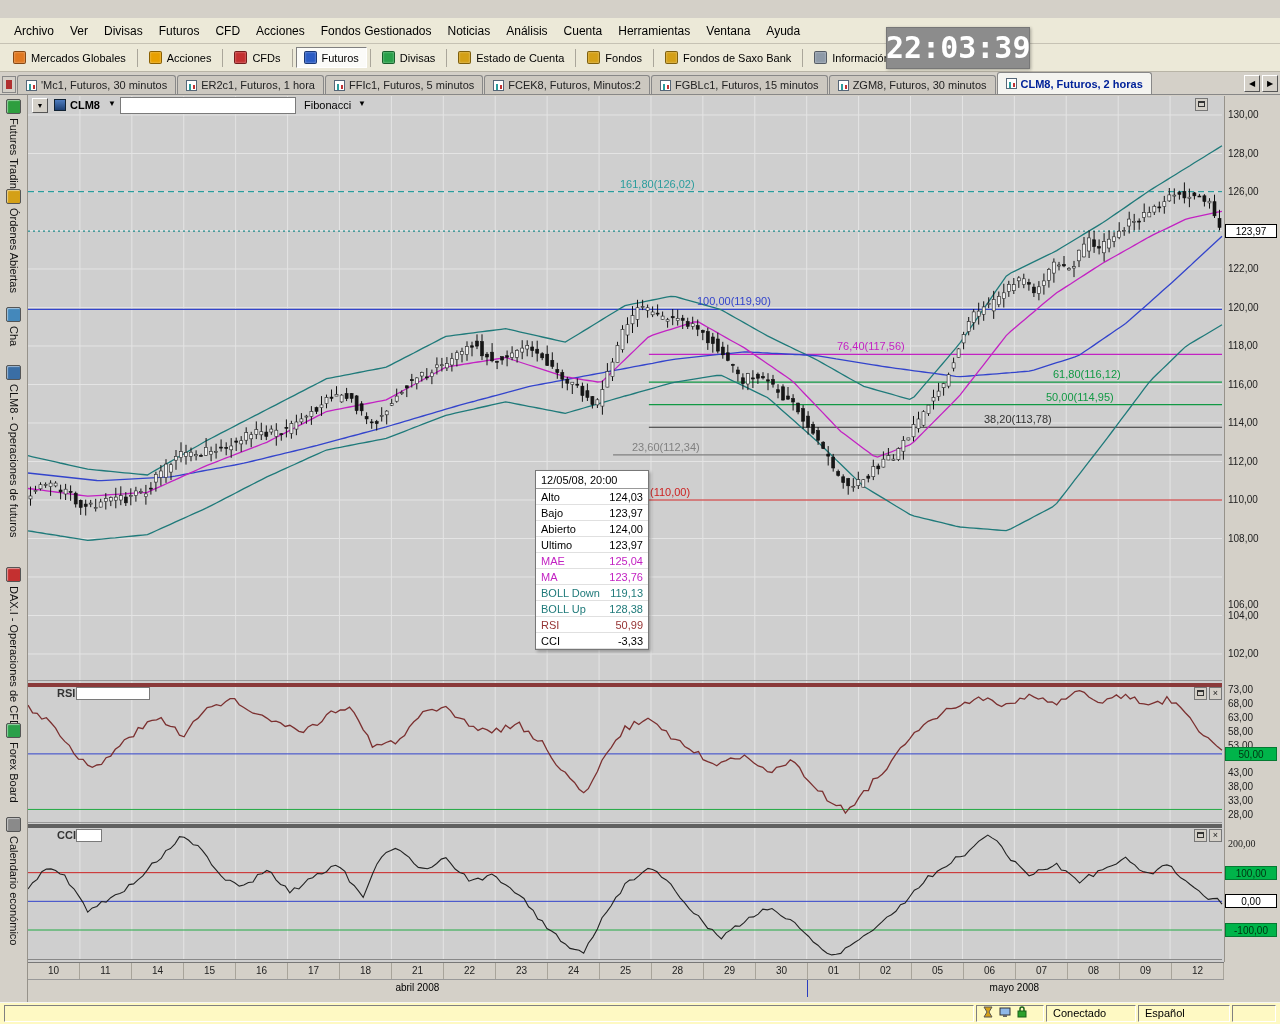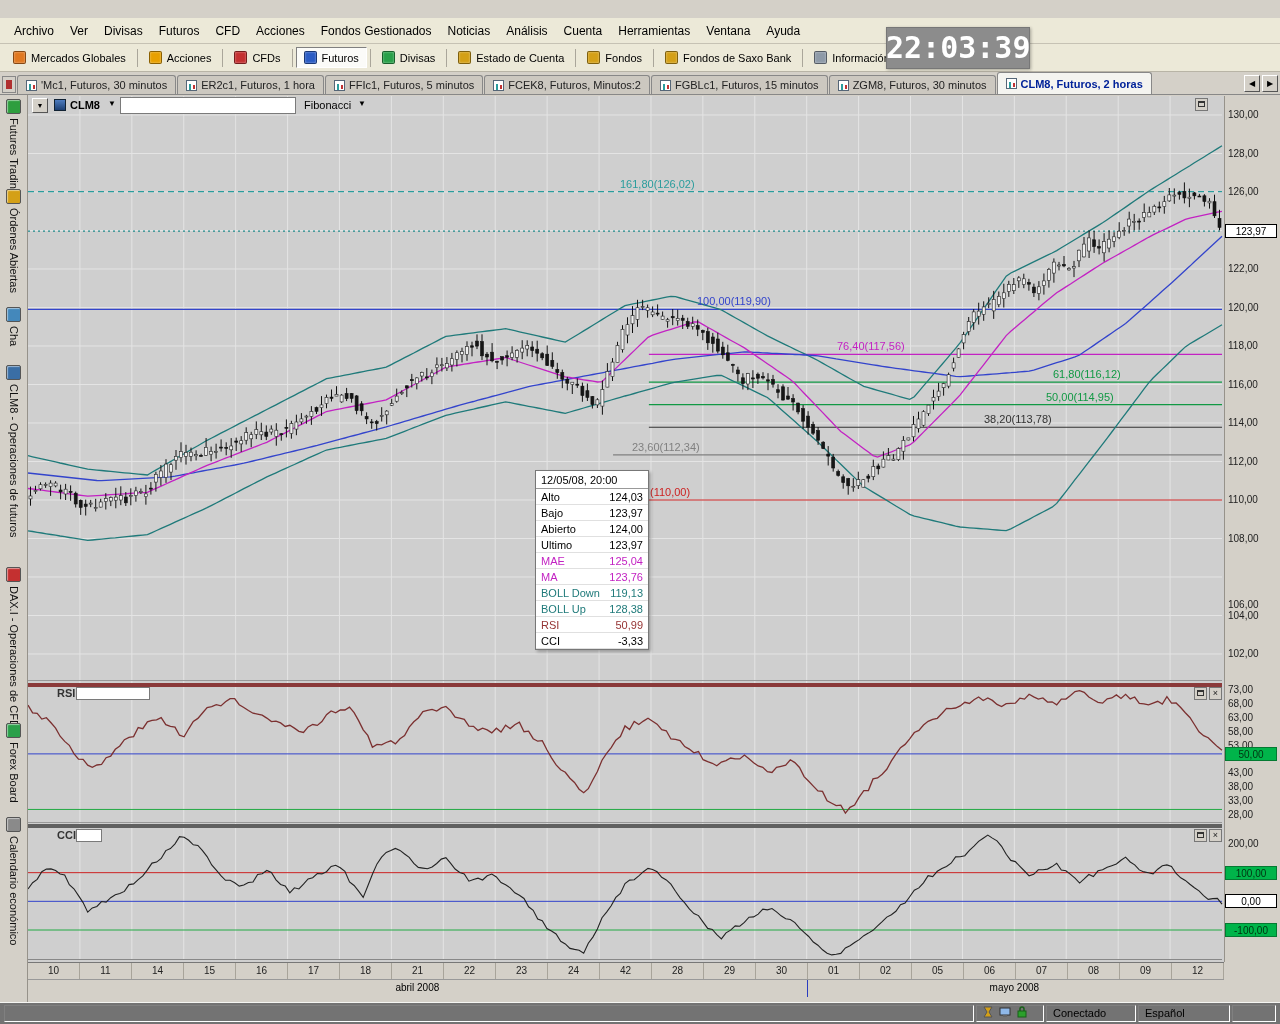--- a/index.html
+++ b/index.html
@@ -89,21 +89,21 @@
   .tt-row { display:flex; justify-content:space-between; padding:2px 5px 1px; border-bottom:1px solid #e0e0e0; }
 
   
   .xaxis { position:absolute; left:28px; top:962px; width:1196px; height:17px; background:#d4d0c8; border-top:1px solid #777; display:flex; z-index:8;}
   .xcell { flex:1; font-size:10px; text-align:center; line-height:16px; border-right:1px solid #a8a49a; color:#222;}
   .months { position:absolute; left:28px; top:979px; width:1196px; height:17px; background:#d4d0c8; border-top:1px solid #999; z-index:8;}
   .month-label { position:absolute; top:2px; font-size:10px; transform:translateX(-50%); }
   .month-split { position:absolute; top:0; width:1px; height:17px; background:#2a3cc0; }
 
   
-  .statusbar { position:absolute; left:0; top:1002px; width:1280px; height:22px; background:#737373; border-top:1px solid #f5f5f2; display:flex; align-items:center; padding:0 3px; z-index:10;}
+  .statusbar { position:absolute; left:0; top:1002px; width:1280px; height:22px; background:#fef9c3; border-top:1px solid #f5f5f2; display:flex; align-items:center; padding:0 3px; z-index:10;}
   .status-cell { border:1px solid; border-color:#808080 #fff #fff #808080; height:17px; margin:0 1px; font-size:11px; line-height:15px; padding:0 6px; display:flex; align-items:center; gap:6px;}
   .grow { flex:1; }
 </style>
 </head>
 <body>
 
 <div id="app">
 
 
   <div class="menubar" id="menubar">
@@ -610,21 +610,21 @@
       <div class="axis-label" style="top: 684px;">73,00</div>
       <div class="axis-label" style="top: 697.889px;">68,00</div>
       <div class="axis-label" style="top: 711.778px;">63,00</div>
       <div class="axis-label" style="top: 725.667px;">58,00</div>
       <div class="axis-label" style="top: 739.556px;">53,00</div>
       <div class="axis-label" style="top: 767.333px;">43,00</div>
       <div class="axis-label" style="top: 781.222px;">38,00</div>
       <div class="axis-label" style="top: 795.111px;">33,00</div>
       <div class="axis-label" style="top: 809px;">28,00</div>
       <div class="axis-box green" style="top: 746.889px;">50,00</div>
-      <div class="axis-label" style="top: 838px;">200,00</div>
+      <div class="axis-label" style="top: 838px; font-family: Liberation Serif, serif;">200,00</div>
       <div class="axis-box green" style="top: 865.667px;">100,00</div>
       <div class="axis-box white" style="top: 894.333px;">0,00</div>
       <div class="axis-box green" style="top: 923px;">-100,00</div>
     </div>
 
   <div class="tooltip">
     <div class="tt-header">12/05/08, 20:00</div>
     <div id="tt-rows">
         <div class="tt-row" style="color: rgb(0, 0, 0); gap: 40px;">
           <span>Alto</span>
@@ -674,21 +674,21 @@
       <span class="xcell">11</span>
       <span class="xcell">14</span>
       <span class="xcell">15</span>
       <span class="xcell">16</span>
       <span class="xcell">17</span>
       <span class="xcell">18</span>
       <span class="xcell">21</span>
       <span class="xcell">22</span>
       <span class="xcell">23</span>
       <span class="xcell">24</span>
-      <span class="xcell">42</span>
+      <span class="xcell">25</span>
       <span class="xcell">28</span>
       <span class="xcell">29</span>
       <span class="xcell">30</span>
       <span class="xcell">01</span>
       <span class="xcell">02</span>
       <span class="xcell">05</span>
       <span class="xcell">06</span>
       <span class="xcell">07</span>
       <span class="xcell">08</span>
       <span class="xcell">09</span>

